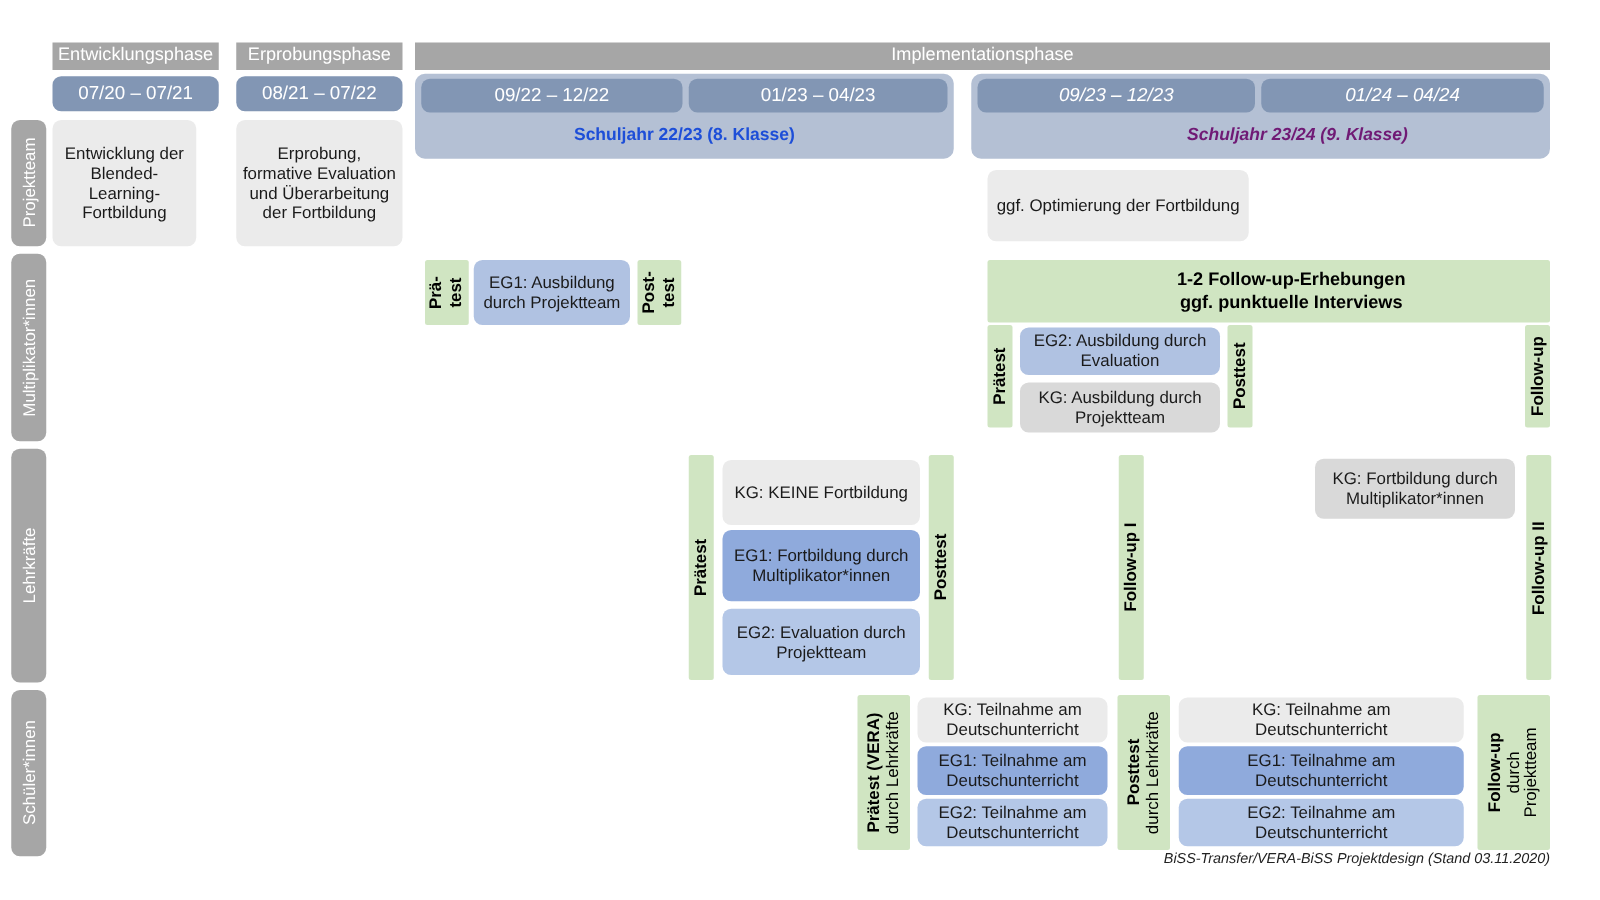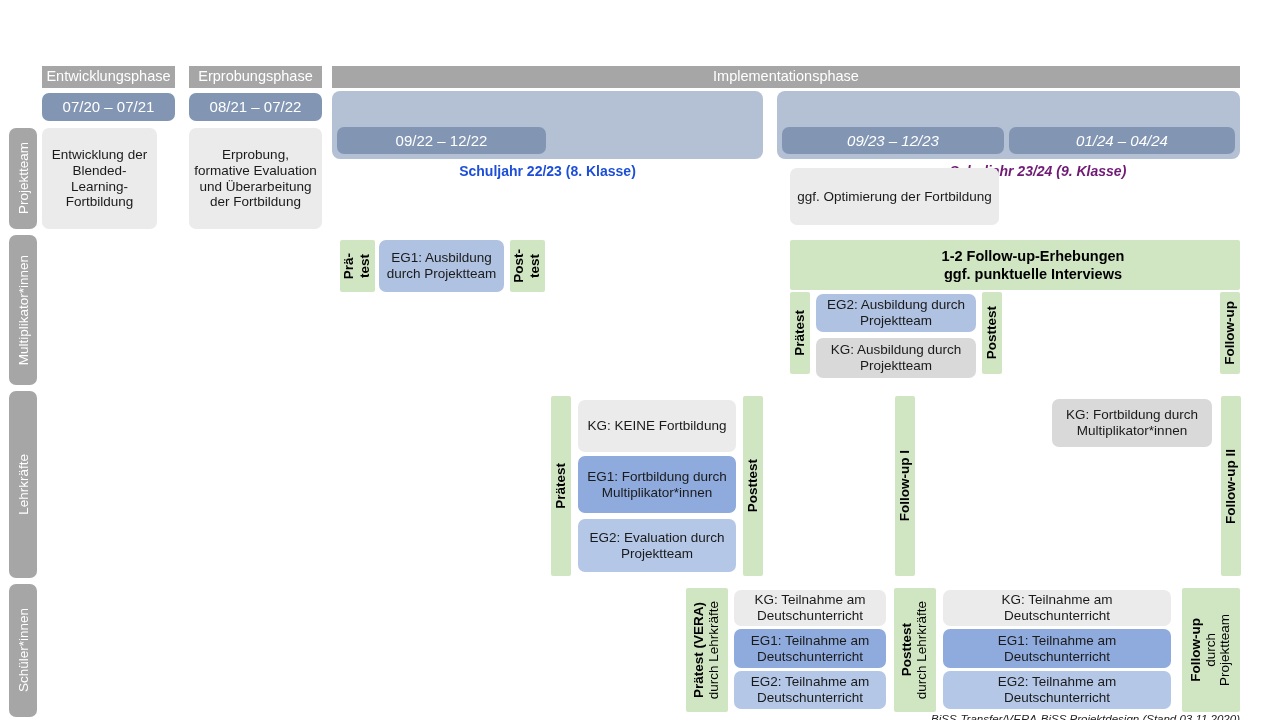--- a/index.html
+++ b/index.html
@@ -7,21 +7,21 @@
   body{
     width:1280px;height:720px;
     background:#ffffff;
     font-family:"Liberation Sans","DejaVu Sans",sans-serif;
     color:#1a1a1a;
     overflow:hidden;
   }
   #stage{position:relative;width:1280px;height:720px;}
 
   
-  .abs{position:absolute;box-sizing:border-box;margin-top:32px;}
+  .abs{position:absolute;box-sizing:border-box;}
 
   .cell{
     display:flex;align-items:center;justify-content:center;
     text-align:center;
     border-radius:7px;
     line-height:1.18;
     padding:2px 4px;
   }
 
   
@@ -99,20 +99,21 @@
   <div class="abs cell phase" style="left:189px;top:34px;width:133px;height:22px;">Erprobungsphase</div>
 
   <div class="abs cell phase" style="left:332px;top:34px;width:908px;height:22px;">Implementationsphase</div>
 
   <div class="abs cell daterange" style="left:42px;top:61px;width:133px;height:28px;">07/20 – 07/21</div>
 
   <div class="abs cell daterange" style="left:189px;top:61px;width:133px;height:28px;">08/21 – 07/22</div>
 
   <div class="abs yearband-wrap" style="left:332px;top:59px;width:431px;height:68px;">
     <div class="abs cell daterange" style="left:5px;top:4px;width:209px;height:27px;">09/22 – 12/22</div>
+    <div class="abs cell daterange" style="left:219px;top:4px;width:207px;height:27px;">01/23 – 04/23</div>
     <div class="abs cell" style="left:0;top:33px;width:431px;height:30px;color:#1d4ed8;font-size:14px;font-weight:bold;">Schuljahr 22/23 (8. Klasse)</div>
   </div>
 
   <div class="abs yearband-wrap" style="left:777px;top:59px;width:463px;height:68px;font-style:italic;">
     <div class="abs cell daterange" style="left:5px;top:4px;width:222px;height:27px;">09/23 – 12/23</div>
     <div class="abs cell daterange" style="left:232px;top:4px;width:226px;height:27px;">01/24 – 04/24</div>
     <div class="abs cell" style="left:0;top:33px;width:506px;height:30px;color:#701a75;font-size:14px;font-weight:bold;padding-left:20px;">Schuljahr 23/24 (9. Klasse)</div>
   </div>
 
   <div class="abs rolelabel" style="left:9px;top:96px;width:28px;height:101px;">
@@ -157,21 +158,21 @@
     <div>
       <div>1-2 Follow-up-Erhebungen</div>
       <div>ggf. punktuelle Interviews</div>
     </div>
   </div>
 
   <div class="abs green" style="left:790px;top:260px;width:20px;height:82px;">
     <span class="vtxt">Prätest</span>
   </div>
 
-  <div class="abs cell box-blue-mid" style="left:816px;top:262px;width:160px;height:38px;">EG2: Ausbildung durch Projektteam</div>
+  <div class="abs cell box-blue-mid" style="left:816px;top:262px;width:160px;height:38px;">EG2: Ausbildung durch Evaluation</div>
 
   <div class="abs cell box-gray2" style="left:816px;top:306px;width:160px;height:40px;">KG: Ausbildung durch Projektteam</div>
 
   <div class="abs green" style="left:982px;top:260px;width:20px;height:82px;">
     <span class="vtxt">Posttest</span>
   </div>
 
   <div class="abs green" style="left:1220px;top:260px;width:20px;height:82px;">
     <span class="vtxt">Follow-up</span>
   </div>

